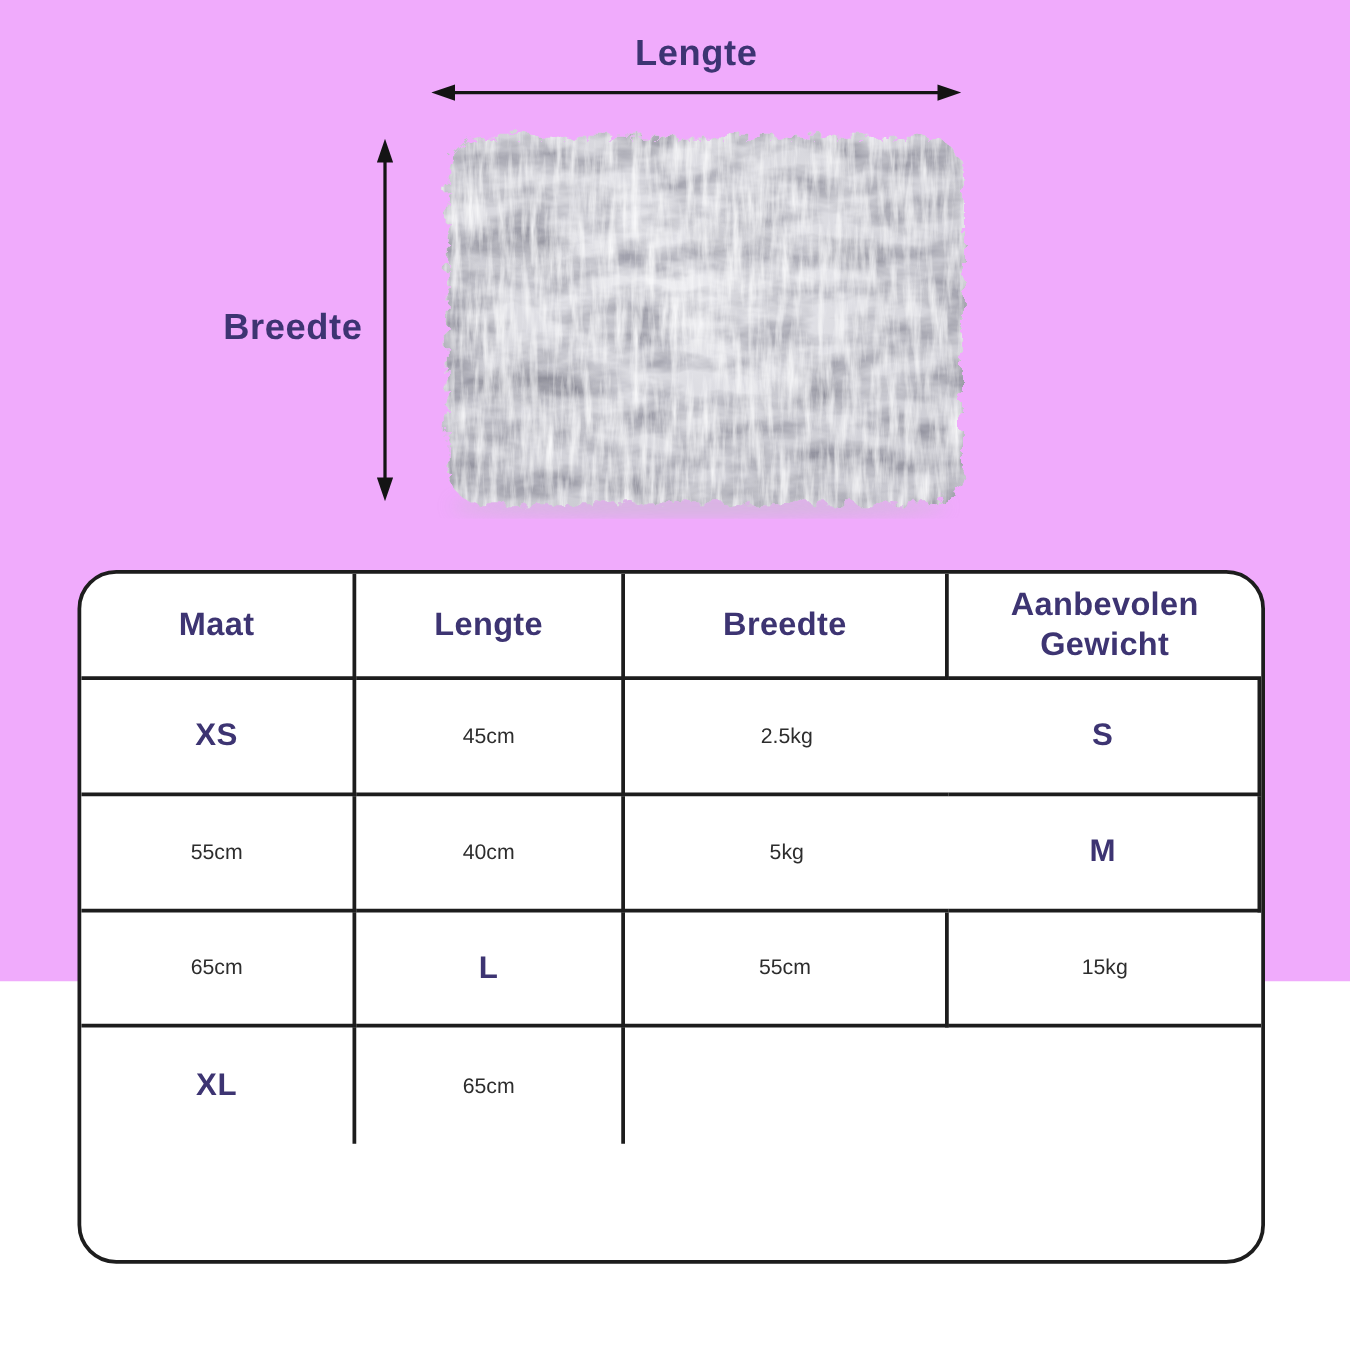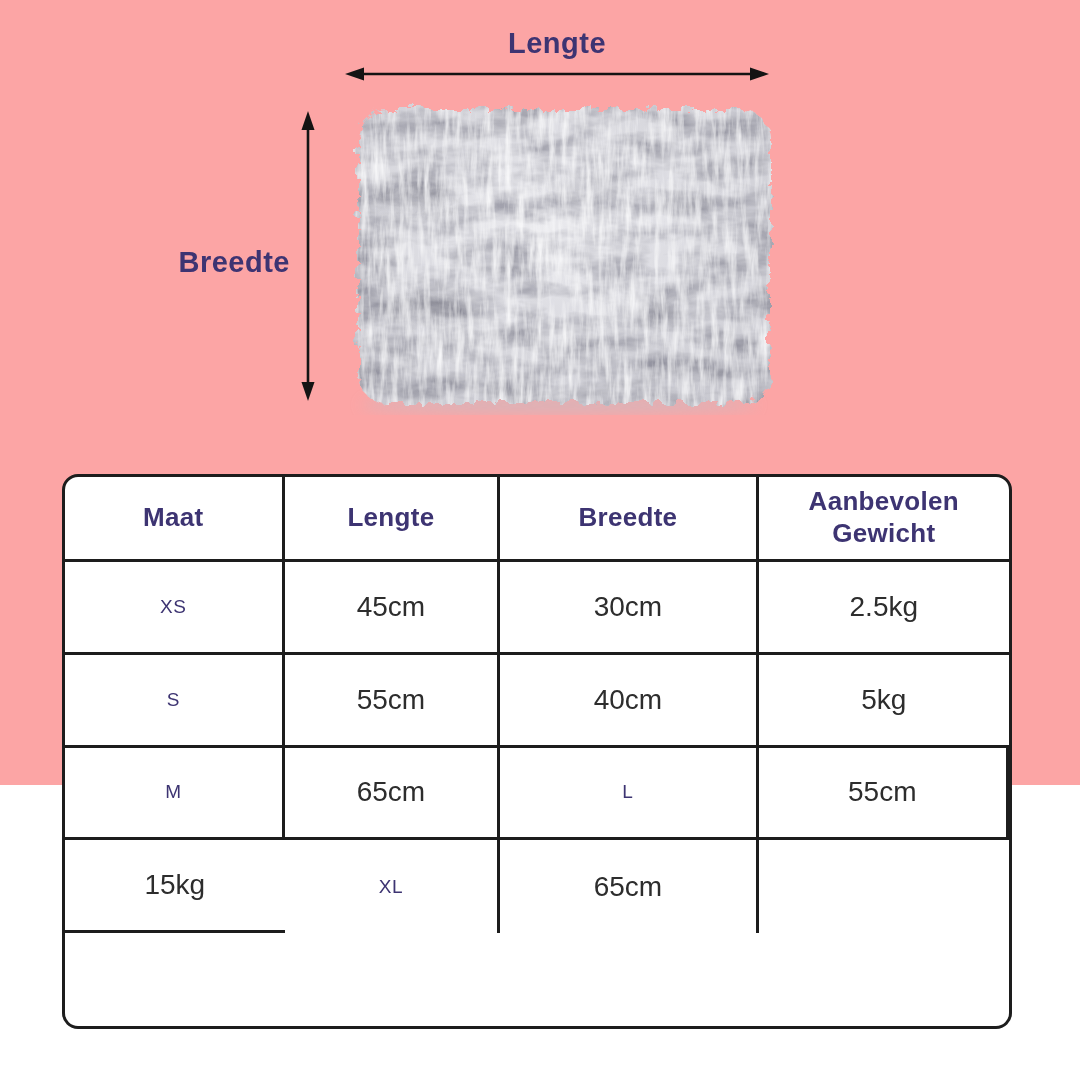--- a/index.html
+++ b/index.html
@@ -8,21 +8,21 @@
     --table-border:#1d1d1d;
     --arrow-color:#141414;
   }
   *{margin:0;padding:0;box-sizing:border-box;}
   html,body{background:#ffffff;}
   body{
     font-family:"Liberation Sans","DejaVu Sans",sans-serif;
     width:1080px;height:1080px;overflow:hidden;
   }
   .canvas{
-    position:relative;width:1080px;height:785px;background:#fca5a5;
+    position:relative;width:1080px;height:785px;background:#f0abfc;
   }
 
   
   .dim-label{
     position:absolute;
     color:var(--accent-purple);
     font-weight:700;
     font-size:29px;
     letter-spacing:.5px;
     line-height:32px;
@@ -32,24 +32,24 @@
 
   .h-arrow{position:absolute;left:345px;top:66px;}
   .v-arrow{position:absolute;left:300px;top:111px;}
   .h-arrow line,.v-arrow line{stroke:var(--arrow-color);stroke-width:2.6;}
   .h-arrow polygon,.v-arrow polygon{fill:var(--arrow-color);}
 
   .blanket{position:absolute;left:343px;top:97px;}
 
   
   .size-table{
-    position:absolute;left:62px;top:474px;
+    position:absolute;left:62px;top:456px;
     width:950px;height:555px;
     border:3px solid var(--table-border);
-    border-radius:16px;
+    border-radius:31px;
     overflow:hidden;
     background:#ffffff;
     display:grid;
     grid-template-columns:221fr 217fr 260fr 252fr;
     grid-template-rows:85px repeat(5,1fr);
   }
   .cell{
     display:flex;align-items:center;justify-content:center;
     text-align:center;
     border-right:3px solid var(--table-border);
@@ -61,28 +61,28 @@
   .cell.head{
     color:var(--accent-purple);
     font-weight:700;
     font-size:26px;
     line-height:1.22;
     letter-spacing:.3px;
     padding:0 26px;
   }
   .cell.size{
     color:var(--accent-purple);
-    font-weight:400;
-    font-size:19px;
+    font-weight:700;
+    font-size:25px;
     letter-spacing:.5px;
   }
   .cell.val{
     color:var(--data-text);
     font-weight:400;
-    font-size:28px;
+    font-size:17px;
   }
 </style>
 </head>
 <body>
 
 <div class="canvas">
 
   <div>
 
     <div class="dim-label label-lengte">Lengte</div>
@@ -139,21 +139,20 @@
 
   <div class="size-table">
 
     <div class="cell head">Maat</div>
     <div class="cell head">Lengte</div>
     <div class="cell head">Breedte</div>
     <div class="cell head last-col">Aanbevolen Gewicht</div>
 
     <div class="cell size">XS</div>
     <div class="cell val">45cm</div>
-    <div class="cell val">30cm</div>
     <div class="cell val last-col">2.5kg</div>
 
     <div class="cell size">S</div>
     <div class="cell val">55cm</div>
     <div class="cell val">40cm</div>
     <div class="cell val last-col">5kg</div>
 
     <div class="cell size">M</div>
     <div class="cell val">65cm</div>
 

